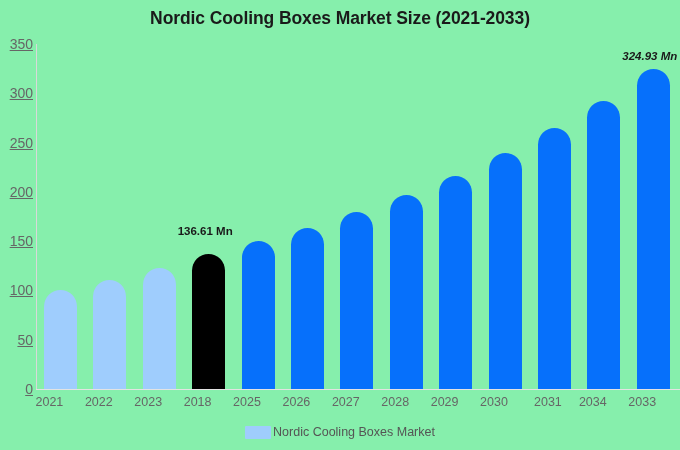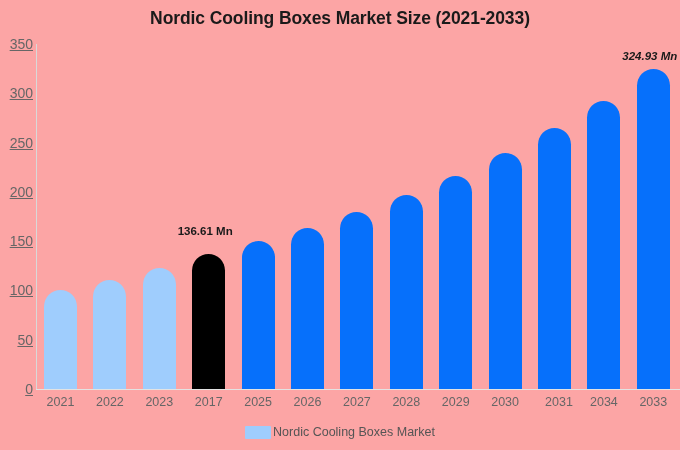--- a/index.html
+++ b/index.html
@@ -12,21 +12,21 @@
     height: 450px;
     overflow: hidden;
     font-family: "Liberation Sans", sans-serif;
     -webkit-font-smoothing: antialiased;
   }
 
   #chart-root {
     position: relative;
     width: 680px;
     height: 450px;
-    background: #fca5a5;
+    background: #86efac;
   }
 
   
   .chart-title {
     position: absolute;
     top: 8px;
     left: 0;
     width: 680px;
     text-align: center;
     font-size: 17.5px;
@@ -90,21 +90,20 @@
     width: 33px;
     border-top-left-radius: 17px;
     border-top-right-radius: 17px;
   }
 
   
   .xtick {
     position: absolute;
     top: 395px;
     width: 50px;
-    text-align: center;
     font-size: 12.5px;
     color: #666666;
     white-space: nowrap;
   }
 
   
   .value-label {
     position: absolute;
     font-size: 11.5px;
     font-weight: bold;
@@ -168,21 +167,21 @@
       <div class="bar" title="2030: 239.5" style="left: 452.6px; height: 236.079px; background: rgb(6, 112, 251);"></div>
       <div class="bar" title="2031: 264.5" style="left: 502px; height: 260.721px; background: rgb(6, 112, 251);"></div>
       <div class="bar" title="2032: 292" style="left: 551.4px; height: 287.829px; background: rgb(6, 112, 251);"></div>
       <div class="bar" title="2033: 324.93" style="left: 600.8px; height: 320.288px; background: rgb(6, 112, 251);"></div>
     </div>
 
   <div id="x-axis">
       <div class="xtick" style="left: 35.5px;">2021</div>
       <div class="xtick" style="left: 84.9px;">2022</div>
       <div class="xtick" style="left: 134.3px;">2023</div>
-      <div class="xtick" style="left: 183.7px;">2017</div>
+      <div class="xtick" style="left: 183.7px;">2018</div>
       <div class="xtick" style="left: 233.1px;">2025</div>
       <div class="xtick" style="left: 282.5px;">2026</div>
       <div class="xtick" style="left: 331.9px;">2027</div>
       <div class="xtick" style="left: 381.3px;">2028</div>
       <div class="xtick" style="left: 430.7px;">2029</div>
       <div class="xtick" style="left: 480.1px;">2030</div>
       <div class="xtick" style="left: 534px;">2031</div>
       <div class="xtick" style="left: 578.9px;">2034</div>
       <div class="xtick" style="left: 628.3px;">2033</div>
     </div>

